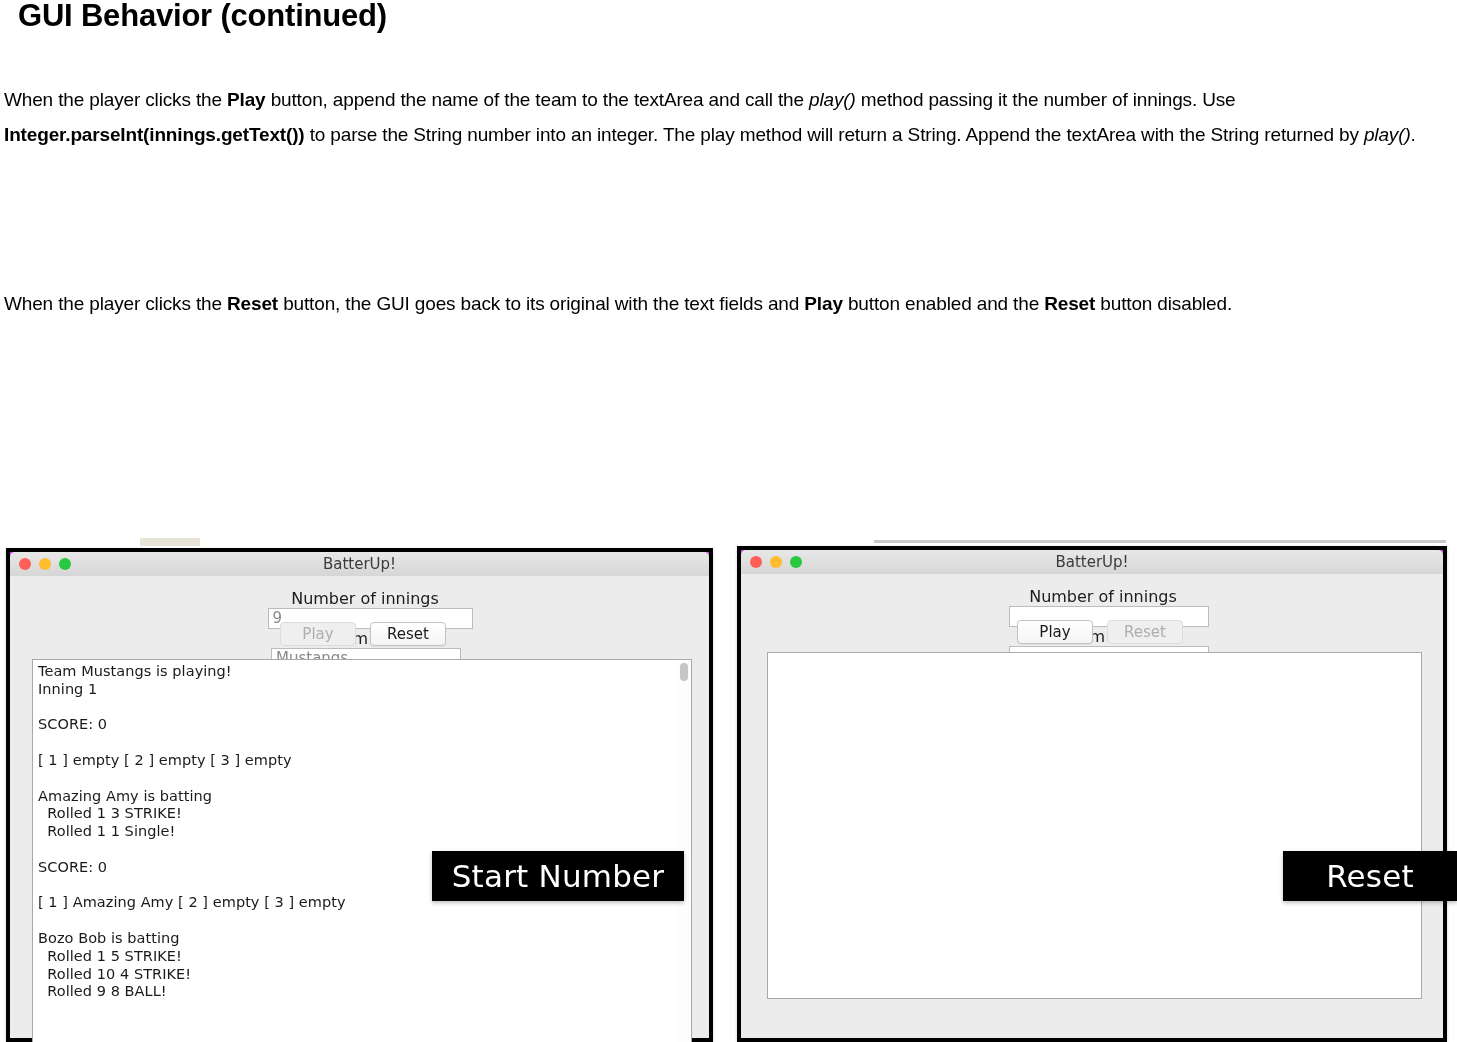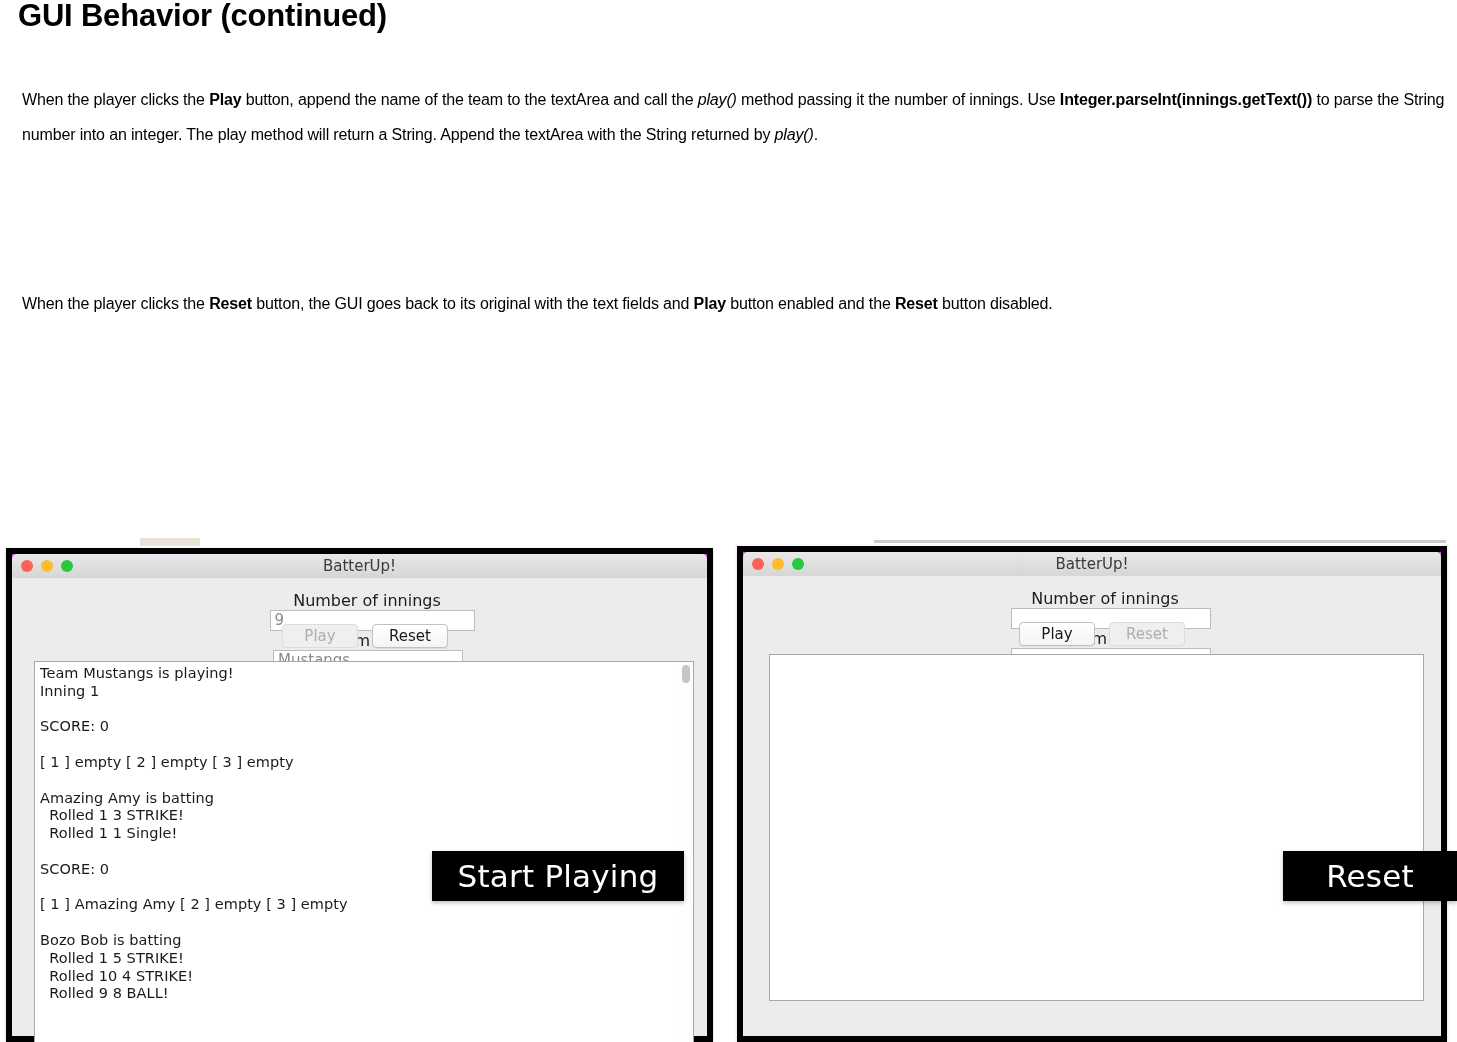--- a/index.html
+++ b/index.html
@@ -21,37 +21,37 @@
     left: 18px;
     top: -2px;
     font-size: 31px;
     font-weight: bold;
     color: #000000;
     letter-spacing: -0.2px;
     white-space: nowrap;
   }
   .para {
     position: absolute;
-    left: 22px;
+    left: 4px;
     width: 1425px;
-    font-size: 16px;
+    font-size: 19px;
     line-height: 35px;
     color: #000000;
     letter-spacing: -0.15px;
   }
   .para b { font-weight: bold; }
   .para i { font-style: italic; }
   #para-1 { top: 82px; }
   #para-2 { top: 257px; margin-top: 29px; }
 
   
   .win {
     position: absolute;
     background: #d946ef;
-    border: 6px solid #000000;
+    border: 4px solid #000000;
     box-sizing: border-box;
     box-shadow: 0 1px 3px rgba(0,0,0,0.18);
   }
   .titlebar {
     height: 24px;
     background: linear-gradient(to bottom, #e8e8e8 0%, #d6d6d6 100%);
     border-bottom: 1px solid #b0b0b0;
     position: relative;
     border-top-left-radius: 5px;
     border-top-right-radius: 5px;
@@ -272,21 +272,21 @@
         <div class="vthumb"></div>
       </div>
       <div class="hscroll">
         <div class="hthumb" style="width:620px;"></div>
       </div>
     </div>
 
   </div>
 </div>
 
-<div class="callout" style="left:432px; top:851px; width:252px; height:50px;">Start Playing</div>
+<div class="callout" style="left:432px; top:851px; width:252px; height:50px;">Start Number</div>
 
 <div class="artifact" style="left:874px; top:540px; width:572px; height:3px; background:#6b6b6b;"></div>
 
 <div class="win" style="left:737px; top:546px; width:710px; height:496px;">
   <div class="titlebar">
     <div class="lights">
       <span class="light l-red"></span>
       <span class="light l-yellow"></span>
       <span class="light l-green"></span>
     </div>

